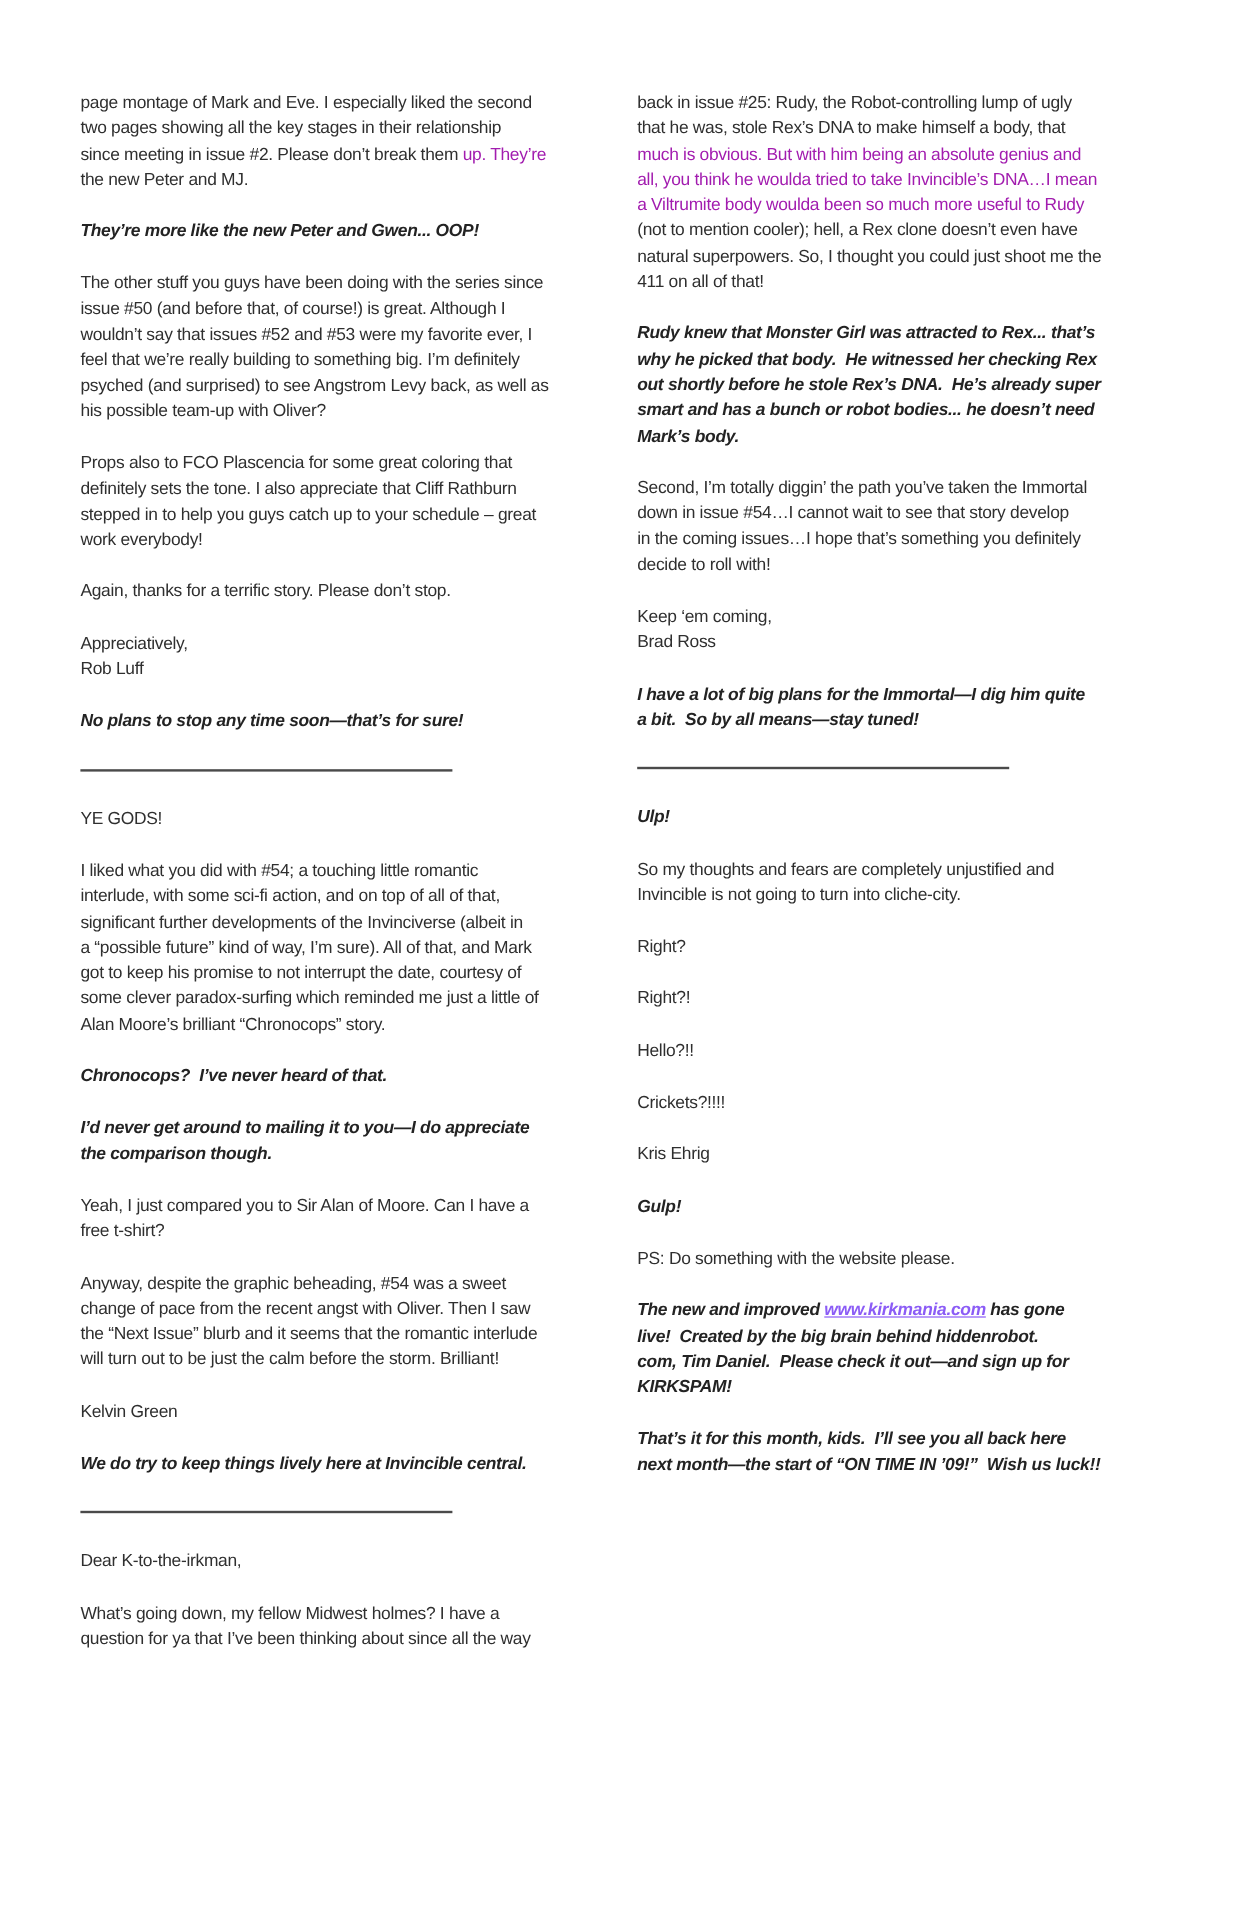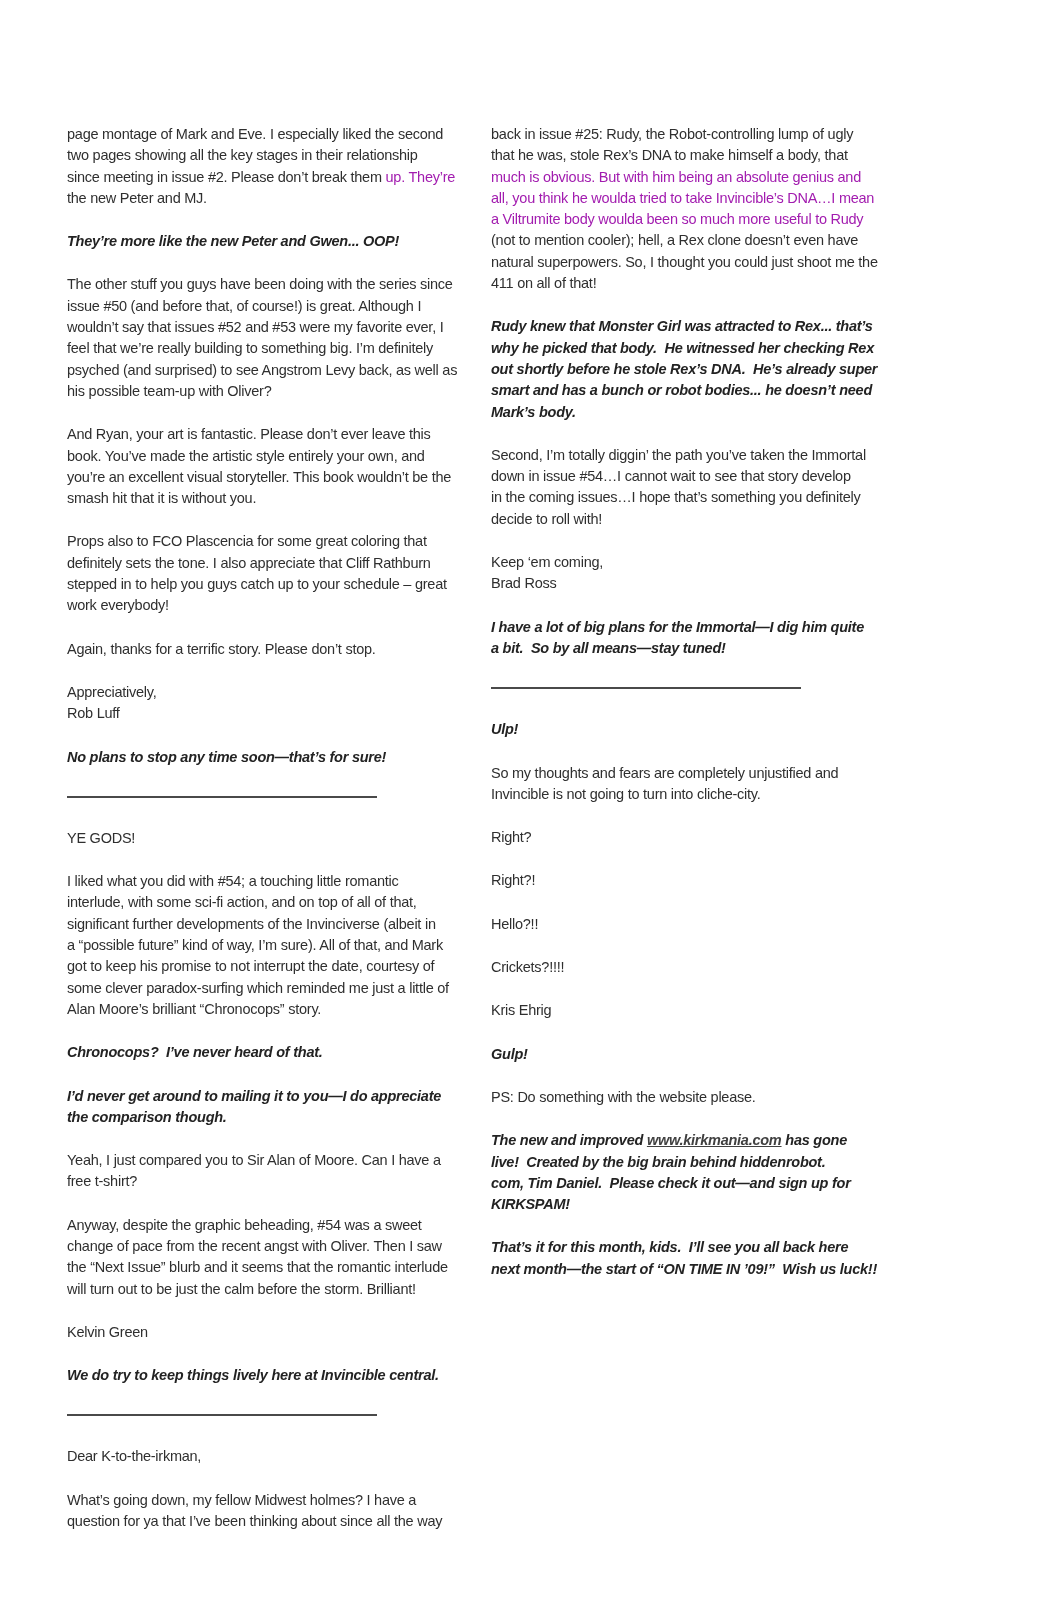--- a/index.html
+++ b/index.html
@@ -7,21 +7,21 @@
     width: 1041px;
     height: 1600px;
     background: #ffffff;
     font-family: "Liberation Sans", sans-serif;
     overflow: hidden;
   }
   .page {
     box-sizing: border-box;
     padding: 76px 0 0 67px;
     display: flex;
-    margin-top: 48px;
+    gap: 40px;
   }
   .col {
     width: 424px;
     flex: 0 0 424px;
   }
   .para {
     margin: 0 0 22px 0;
     white-space: pre;
     font-size: 14.5px;
     line-height: 21.3px;
@@ -30,21 +30,21 @@
   }
   .bold {
     font-weight: bold;
     color: #232323;
     font-style: italic;
   }
   .faded {
     color: #a21caf;
   }
   .link {
-    color: #404040;
+    color: #8b5cf6;
     font-weight: bold;
     text-decoration: underline;
     cursor: pointer;
   }
   .divider {
     border: 0;
     border-top: 2px solid #4a4a4a;
     width: 310px;
     margin: 28px 0 30px 0;
   }
@@ -59,24 +59,20 @@
 two pages showing all the key stages in their relationship
 since meeting in issue #2. Please don’t break them </span><span class="faded">up. They’re</span><span>
 the new Peter and MJ.</span></p>
     <p class="para bold">They’re more like the new Peter and Gwen... OOP!</p>
     <p class="para">The other stuff you guys have been doing with the series since
 issue #50 (and before that, of course!) is great. Although I
 wouldn’t say that issues #52 and #53 were my favorite ever, I
 feel that we’re really building to something big. I’m definitely
 psyched (and surprised) to see Angstrom Levy back, as well as
 his possible team-up with Oliver?</p>
-    <p class="para">And Ryan, your art is fantastic. Please don’t ever leave this
-book. You’ve made the artistic style entirely your own, and
-you’re an excellent visual storyteller. This book wouldn’t be the
-smash hit that it is without you.</p>
     <p class="para">Props also to FCO Plascencia for some great coloring that
 definitely sets the tone. I also appreciate that Cliff Rathburn
 stepped in to help you guys catch up to your schedule – great
 work everybody!</p>
     <p class="para">Again, thanks for a terrific story. Please don’t stop.</p>
     <p class="para">Appreciatively,
 Rob Luff</p>
     <p class="para bold">No plans to stop any time soon—that’s for sure!</p>
     <hr class="divider">
     <p class="para">YE GODS!</p>

